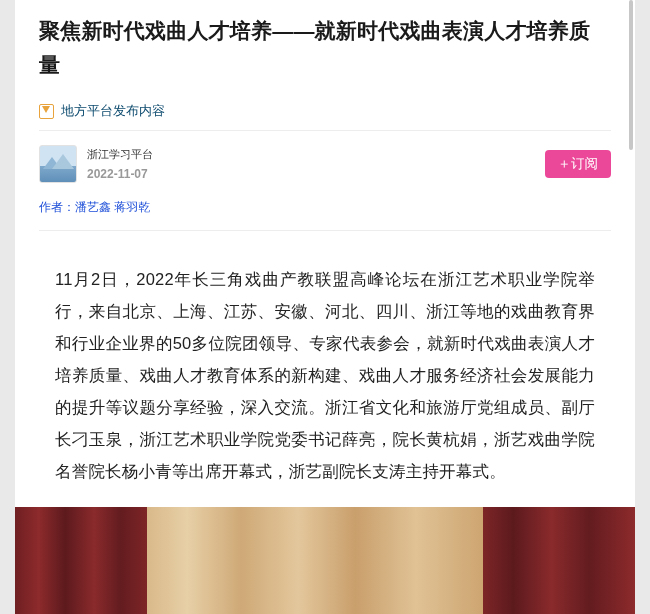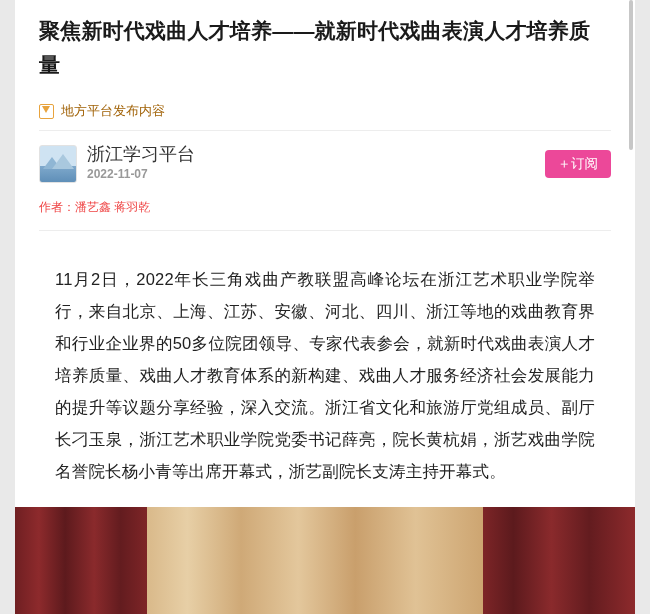--- a/index.html
+++ b/index.html
@@ -56,21 +56,21 @@
     left: 2px;
     top: 1px;
     width: 0;
     height: 0;
     border-left: 4px solid transparent;
     border-right: 4px solid transparent;
     border-top: 7px solid #e8a33d;
   }
   .tag-text {
     font-size: 13px;
-    color: #a16207;
+    color: #0c4a6e;
   }
   .divider {
     height: 1px;
     background: #ededed;
     margin: 10px 0 0 0;
   }
   .source-row {
     display: flex;
     align-items: center;
     padding: 14px 0 10px 0;
@@ -107,21 +107,21 @@
     border-right: 11px solid transparent;
     border-bottom: 15px solid #a9c8de;
   }
   .source-meta {
     flex: 1 1 auto;
     display: flex;
     flex-direction: column;
     justify-content: center;
   }
   .source-name {
-    font-size: 18px;
+    font-size: 11px;
     color: #333;
     line-height: 18px;
   }
   .source-date {
     font-size: 12px;
     color: #999;
     line-height: 18px;
     margin-top: 2px;
     font-weight: bold;
   }
@@ -132,21 +132,21 @@
     border: none;
     border-radius: 4px;
     padding: 7px 13px;
     cursor: pointer;
     line-height: 1;
     font-family: "Liberation Sans", sans-serif;
     white-space: nowrap;
   }
   .authors {
     font-size: 12px;
-    color: #ef4444;
+    color: #1d4ed8;
     padding: 6px 0 14px 0;
   }
   .divider2 {
     height: 1px;
     background: #ededed;
   }
   .body-text {
     font-size: 16.5px;
     line-height: 32px;
     color: #222;

